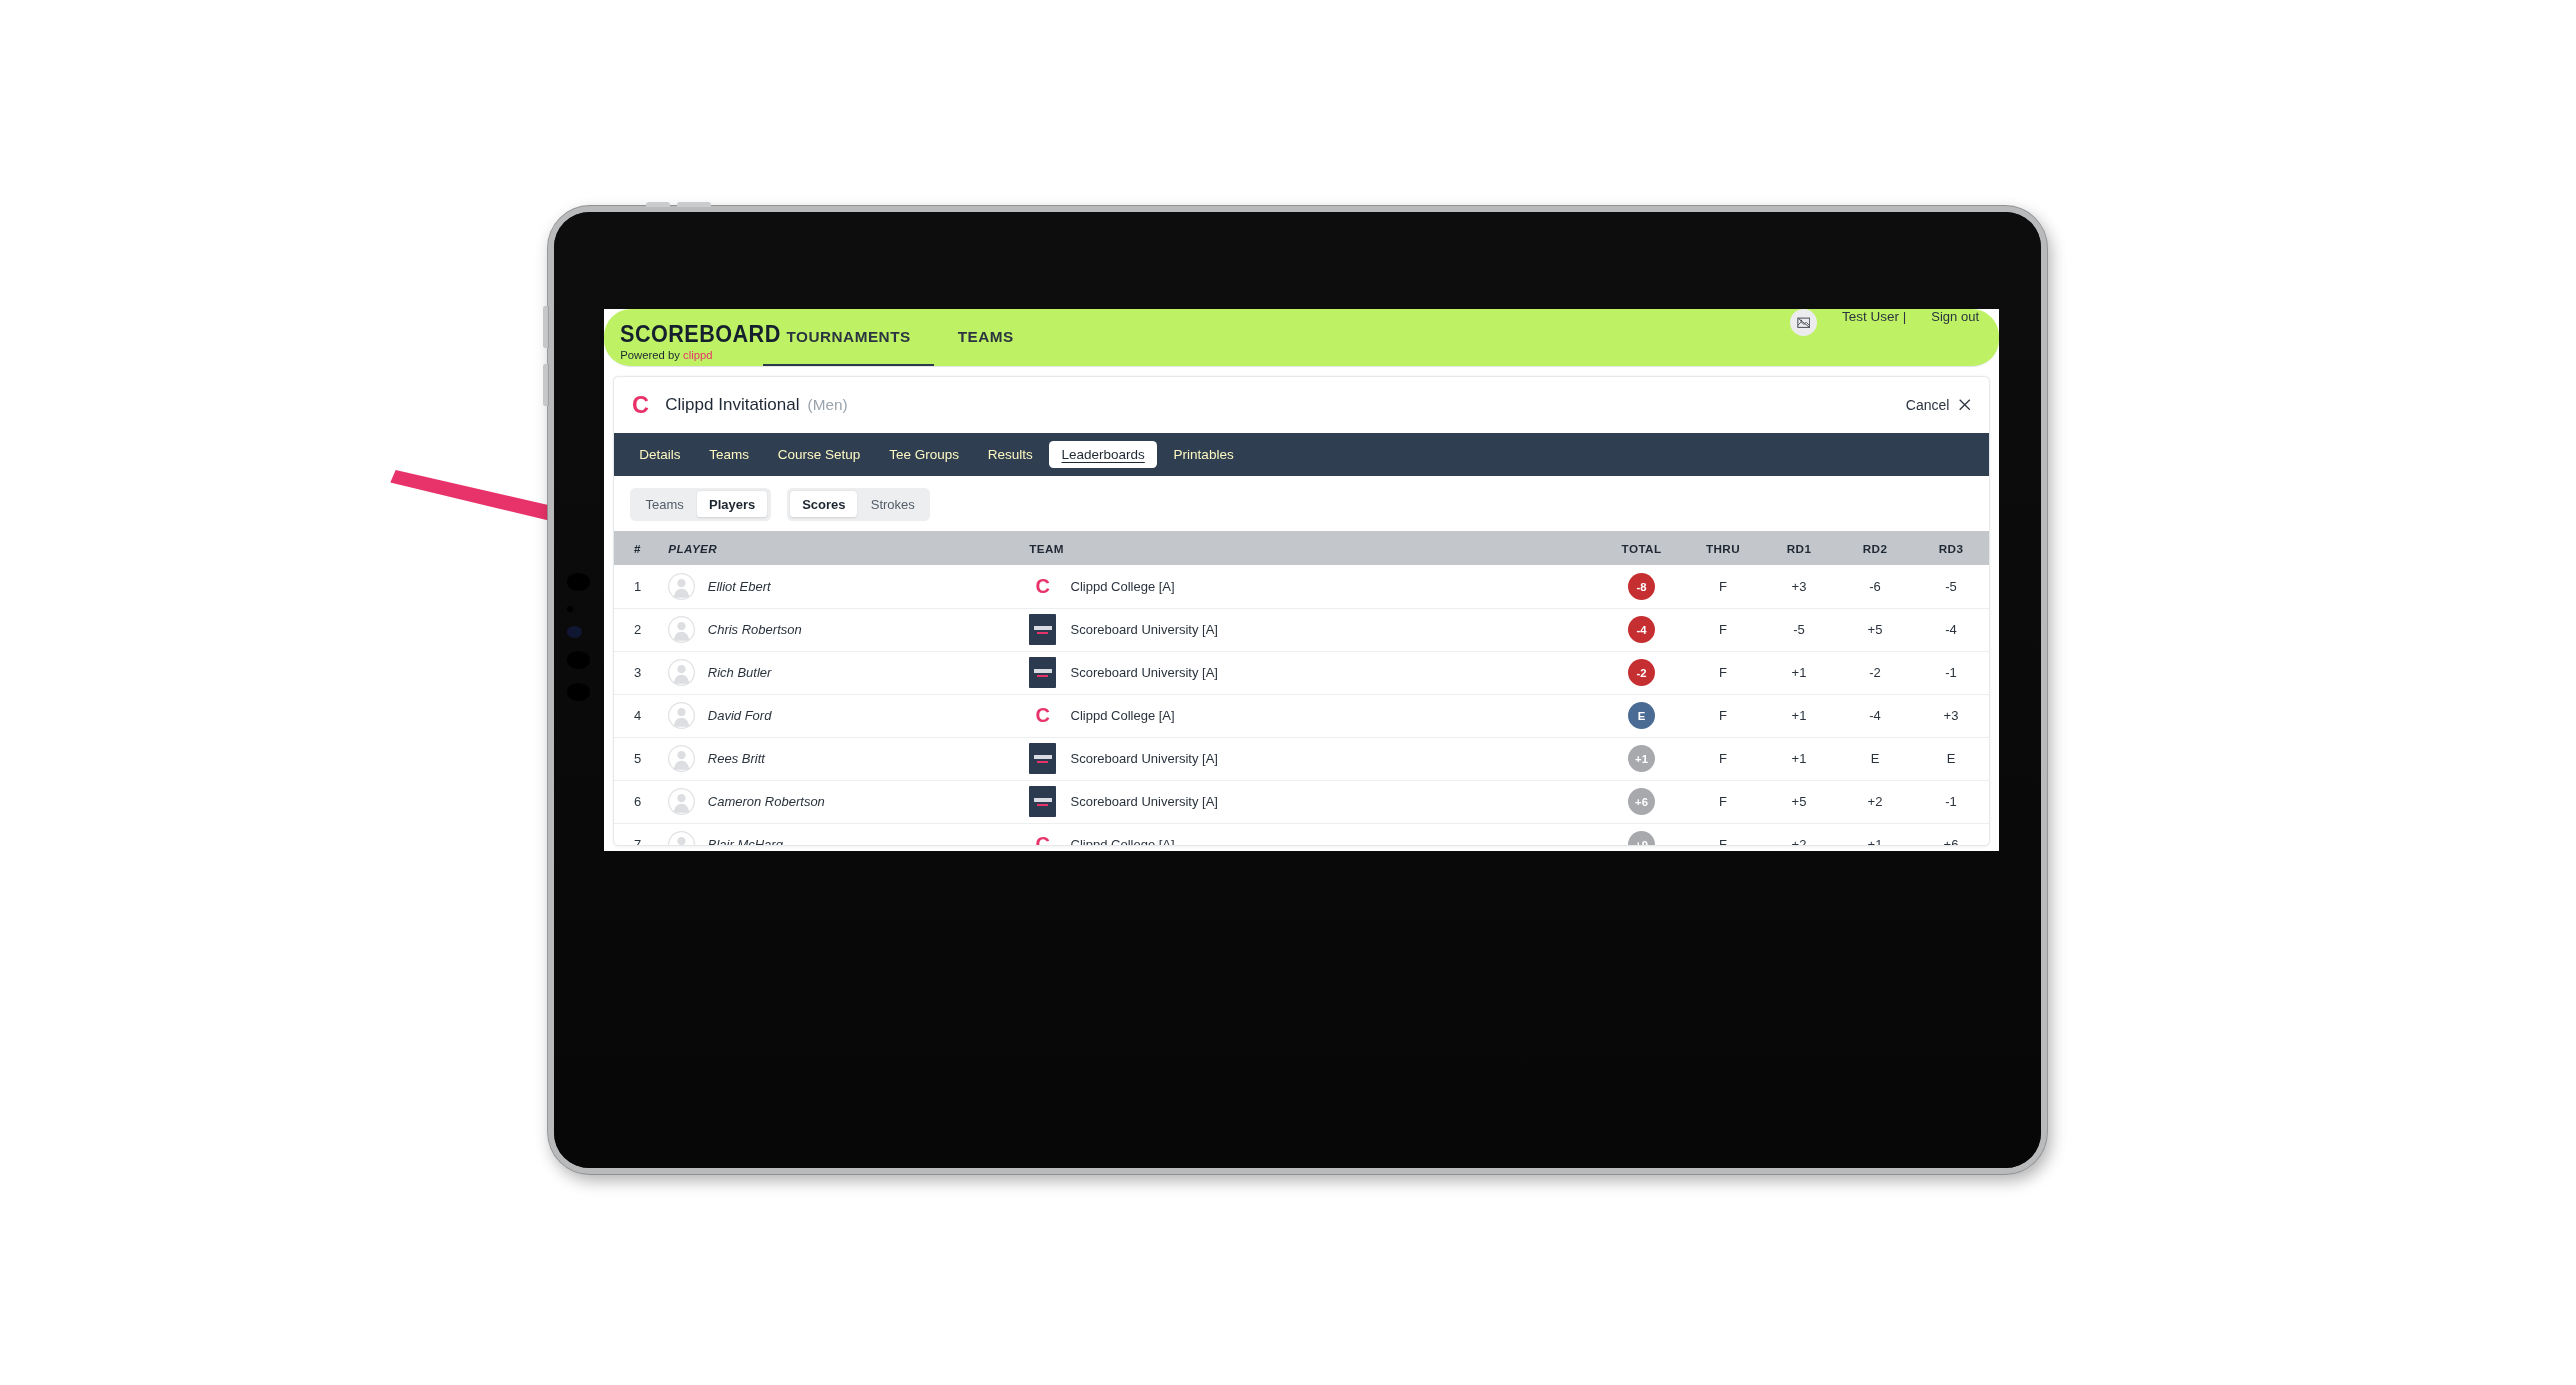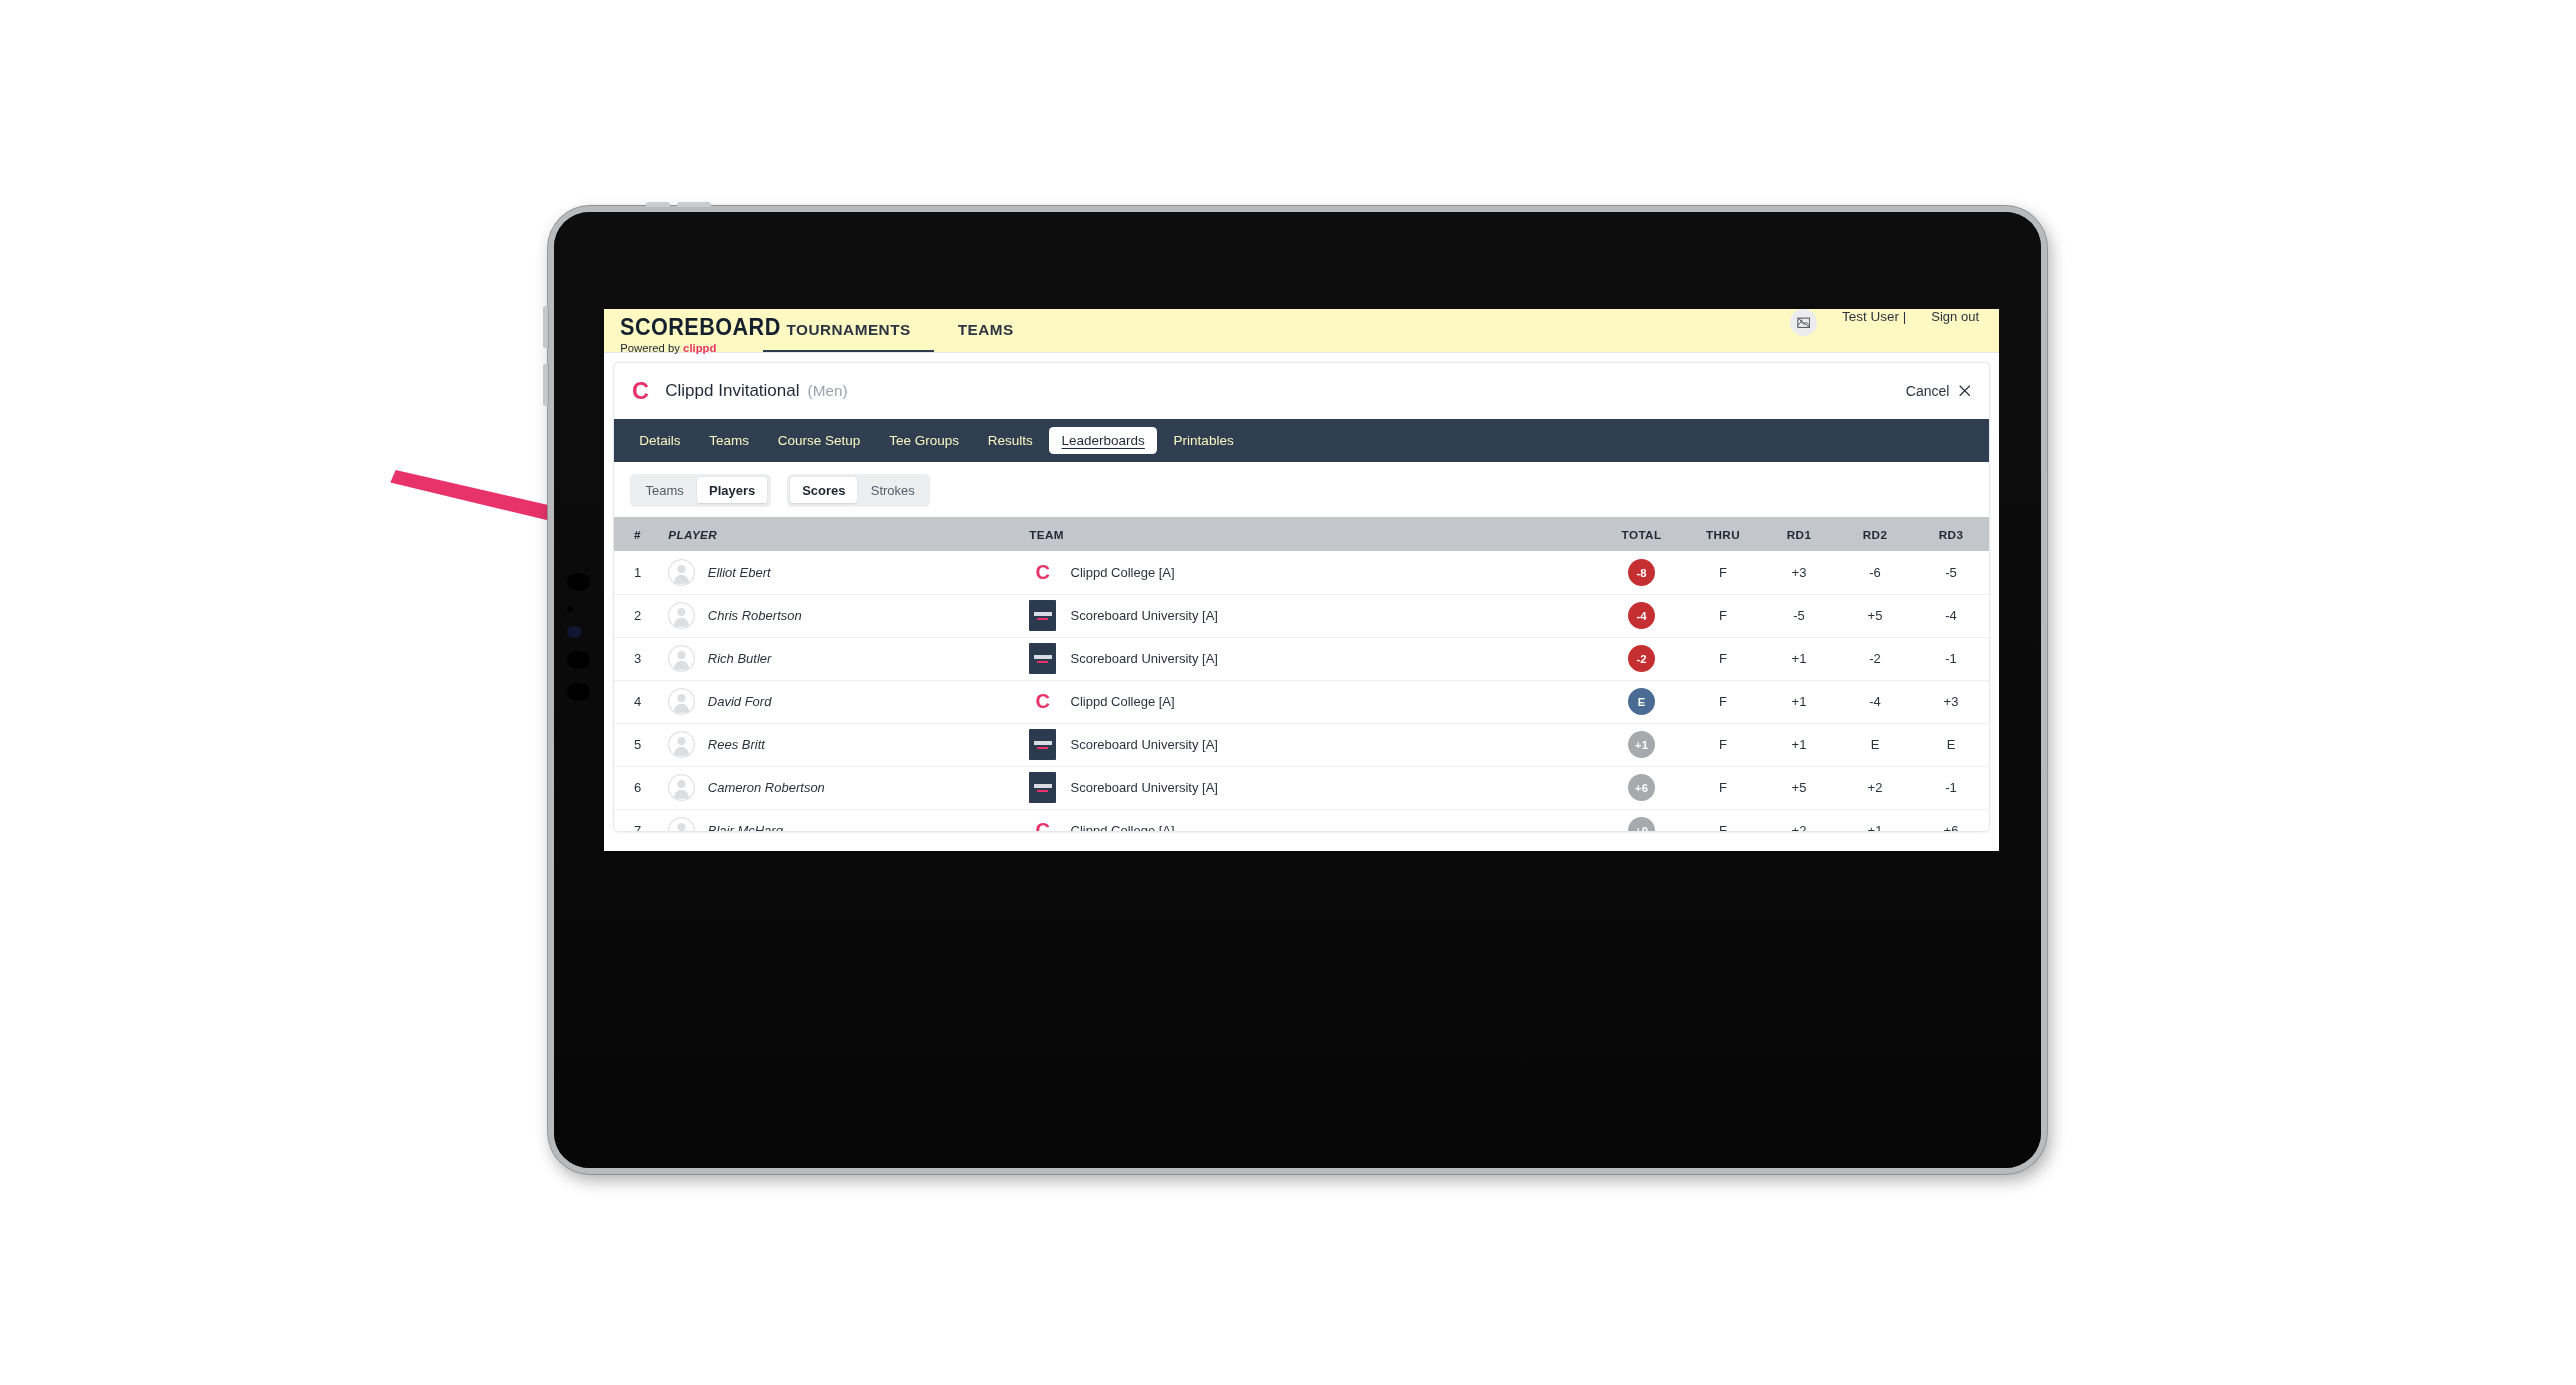--- a/index.html
+++ b/index.html
@@ -59,30 +59,30 @@
   .bezel-dot.d5 { top: 471px; width: 23.5px; height: 18px; }
 
   
   .screen {
     position: absolute; left: 50px; top: 97px;
     width: 1395px; height: 542px;
     background: #ffffff; overflow: hidden;
   }
 
   
-  .topbar { height: 44px; background:#fef9c3; display:flex; align-items:stretch;
-            border-bottom: 0.9px solid #e3e5e8; position: relative; }
+  .topbar { height: 58px; background:#bef264; display:flex; align-items:stretch;
+            border-bottom: 0.9px solid #e3e5e8; position: relative; border-radius: 27px; }
   .brand { padding: 7.2px 0 0 16.3px; width: 159px; display:flex; flex-direction:column; justify-content:center; }
   .brand-word {
     font-family: "Liberation Sans Narrow","Liberation Sans", sans-serif;
     font-weight: 700; font-size: 23.5px; letter-spacing: 0.5px; color:#15202e;
     transform: scaleX(0.92); transform-origin: left center;
   }
   .brand-sub { font-size: 11.3px; color:#1c2530; margin-top: 0.9px; }
-  .brand-sub .cl { color:#e8336a; font-weight:700; }
+  .brand-sub .cl { color:#e8336a; font-weight:400; }
   .topnav { display:flex; align-items:stretch; }
   .topnav .tnitem {
     display:flex; align-items:center; padding: 0 23.5px; font-size:15.3px;
     color:#2b3440; letter-spacing:0.5px; border-bottom: 2.7px solid transparent;
     cursor: pointer;
     font-weight: bold;
   }
   .topnav .tnitem.active { border-bottom-color:#2c3a4d; }
   .topuser { margin-left:auto; display:flex; align-items:flex-start; gap:25px; padding-right: 20px; }
   .avatar-sq { width: 27px; height:27px; border-radius:50%; background:#ececee;

